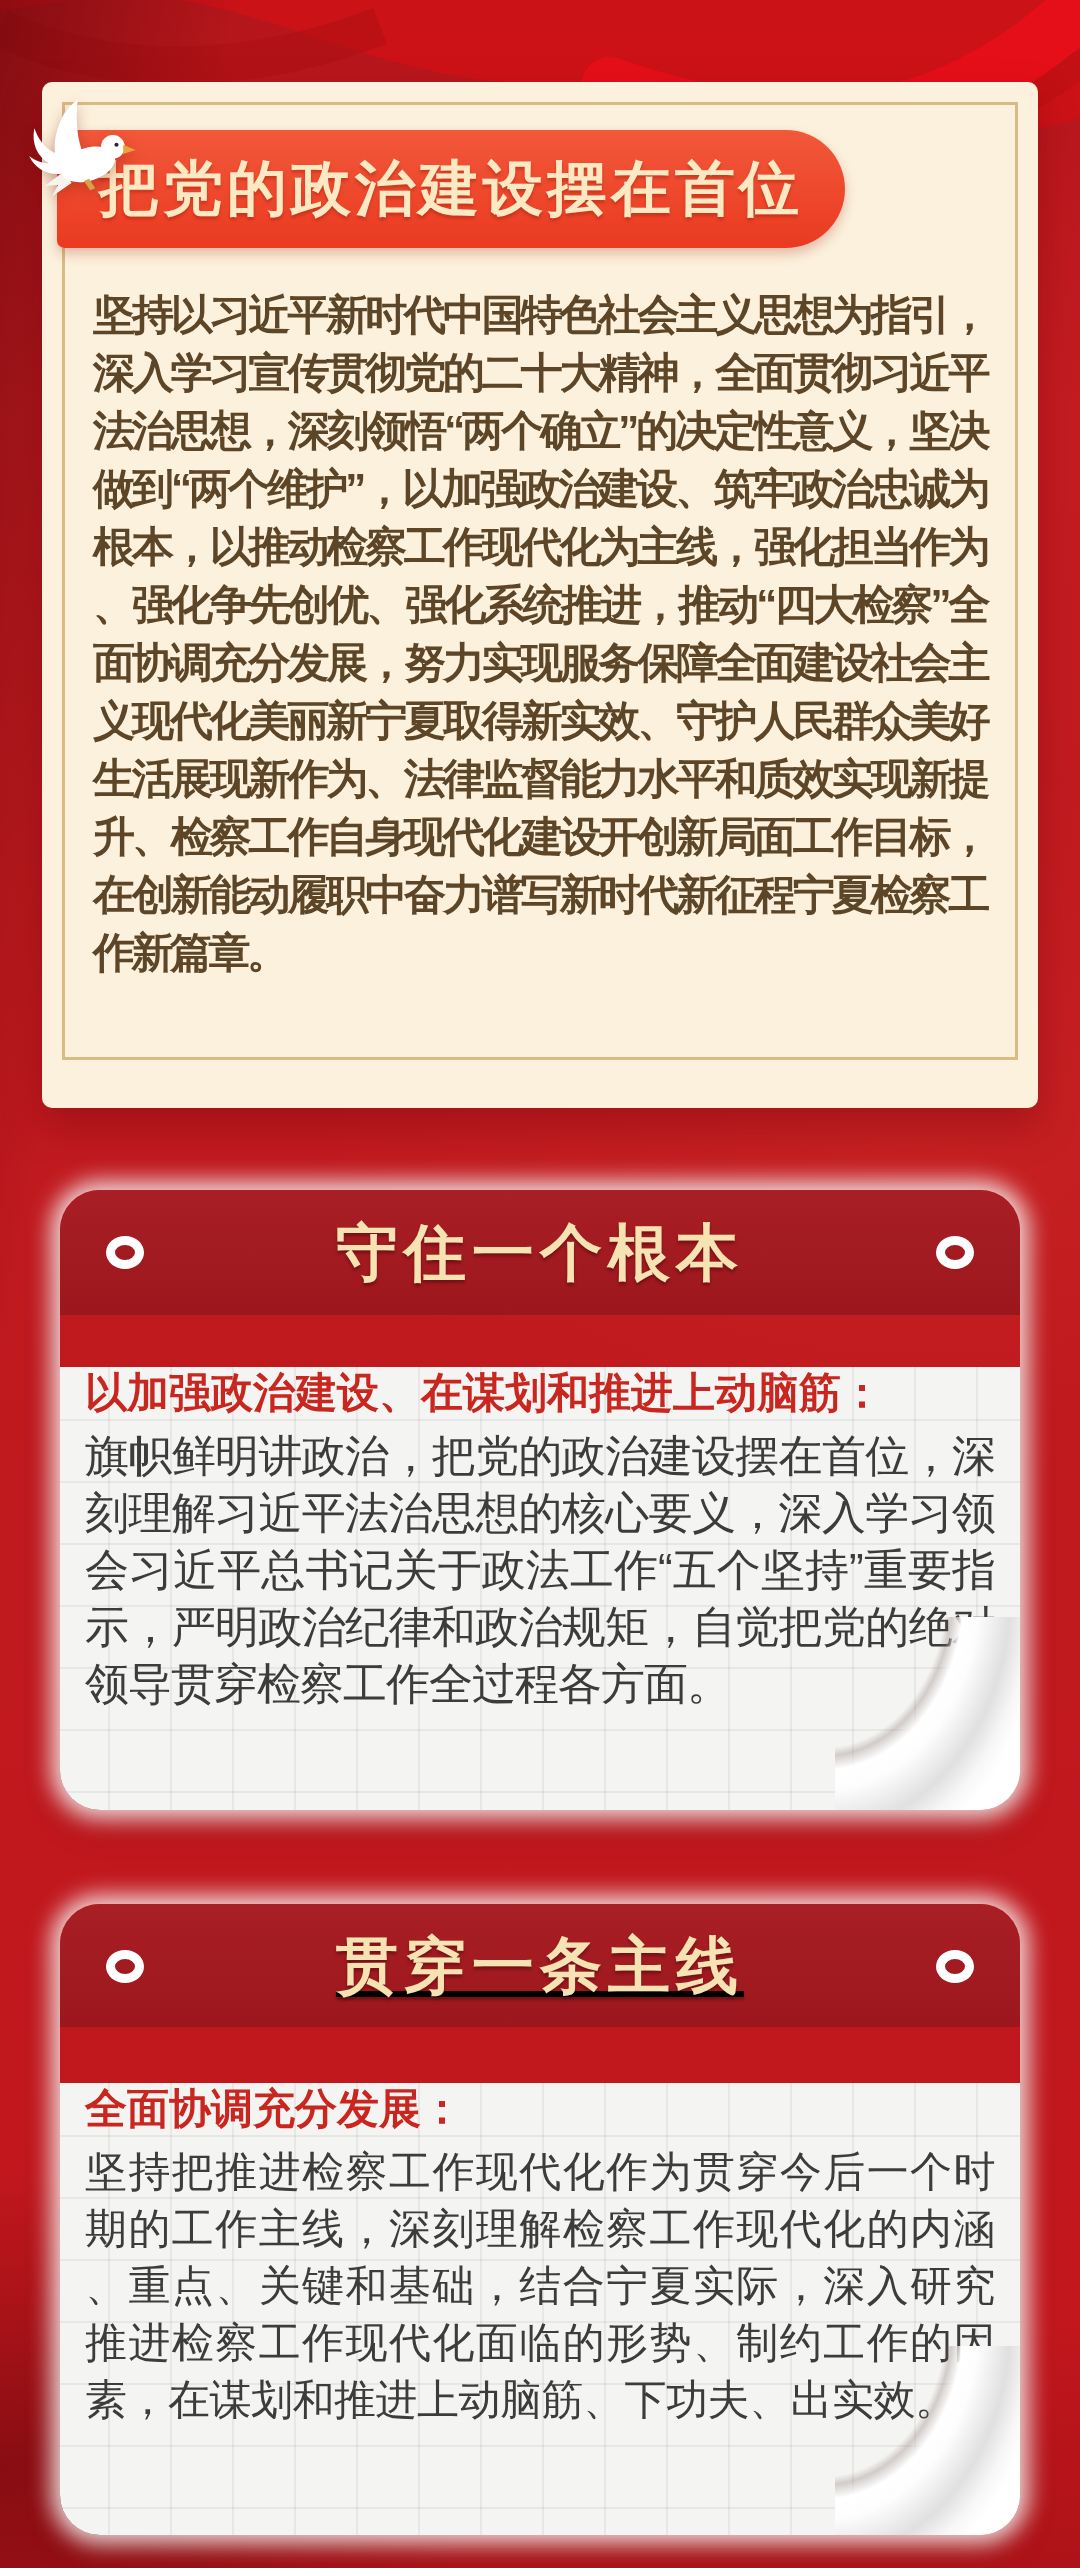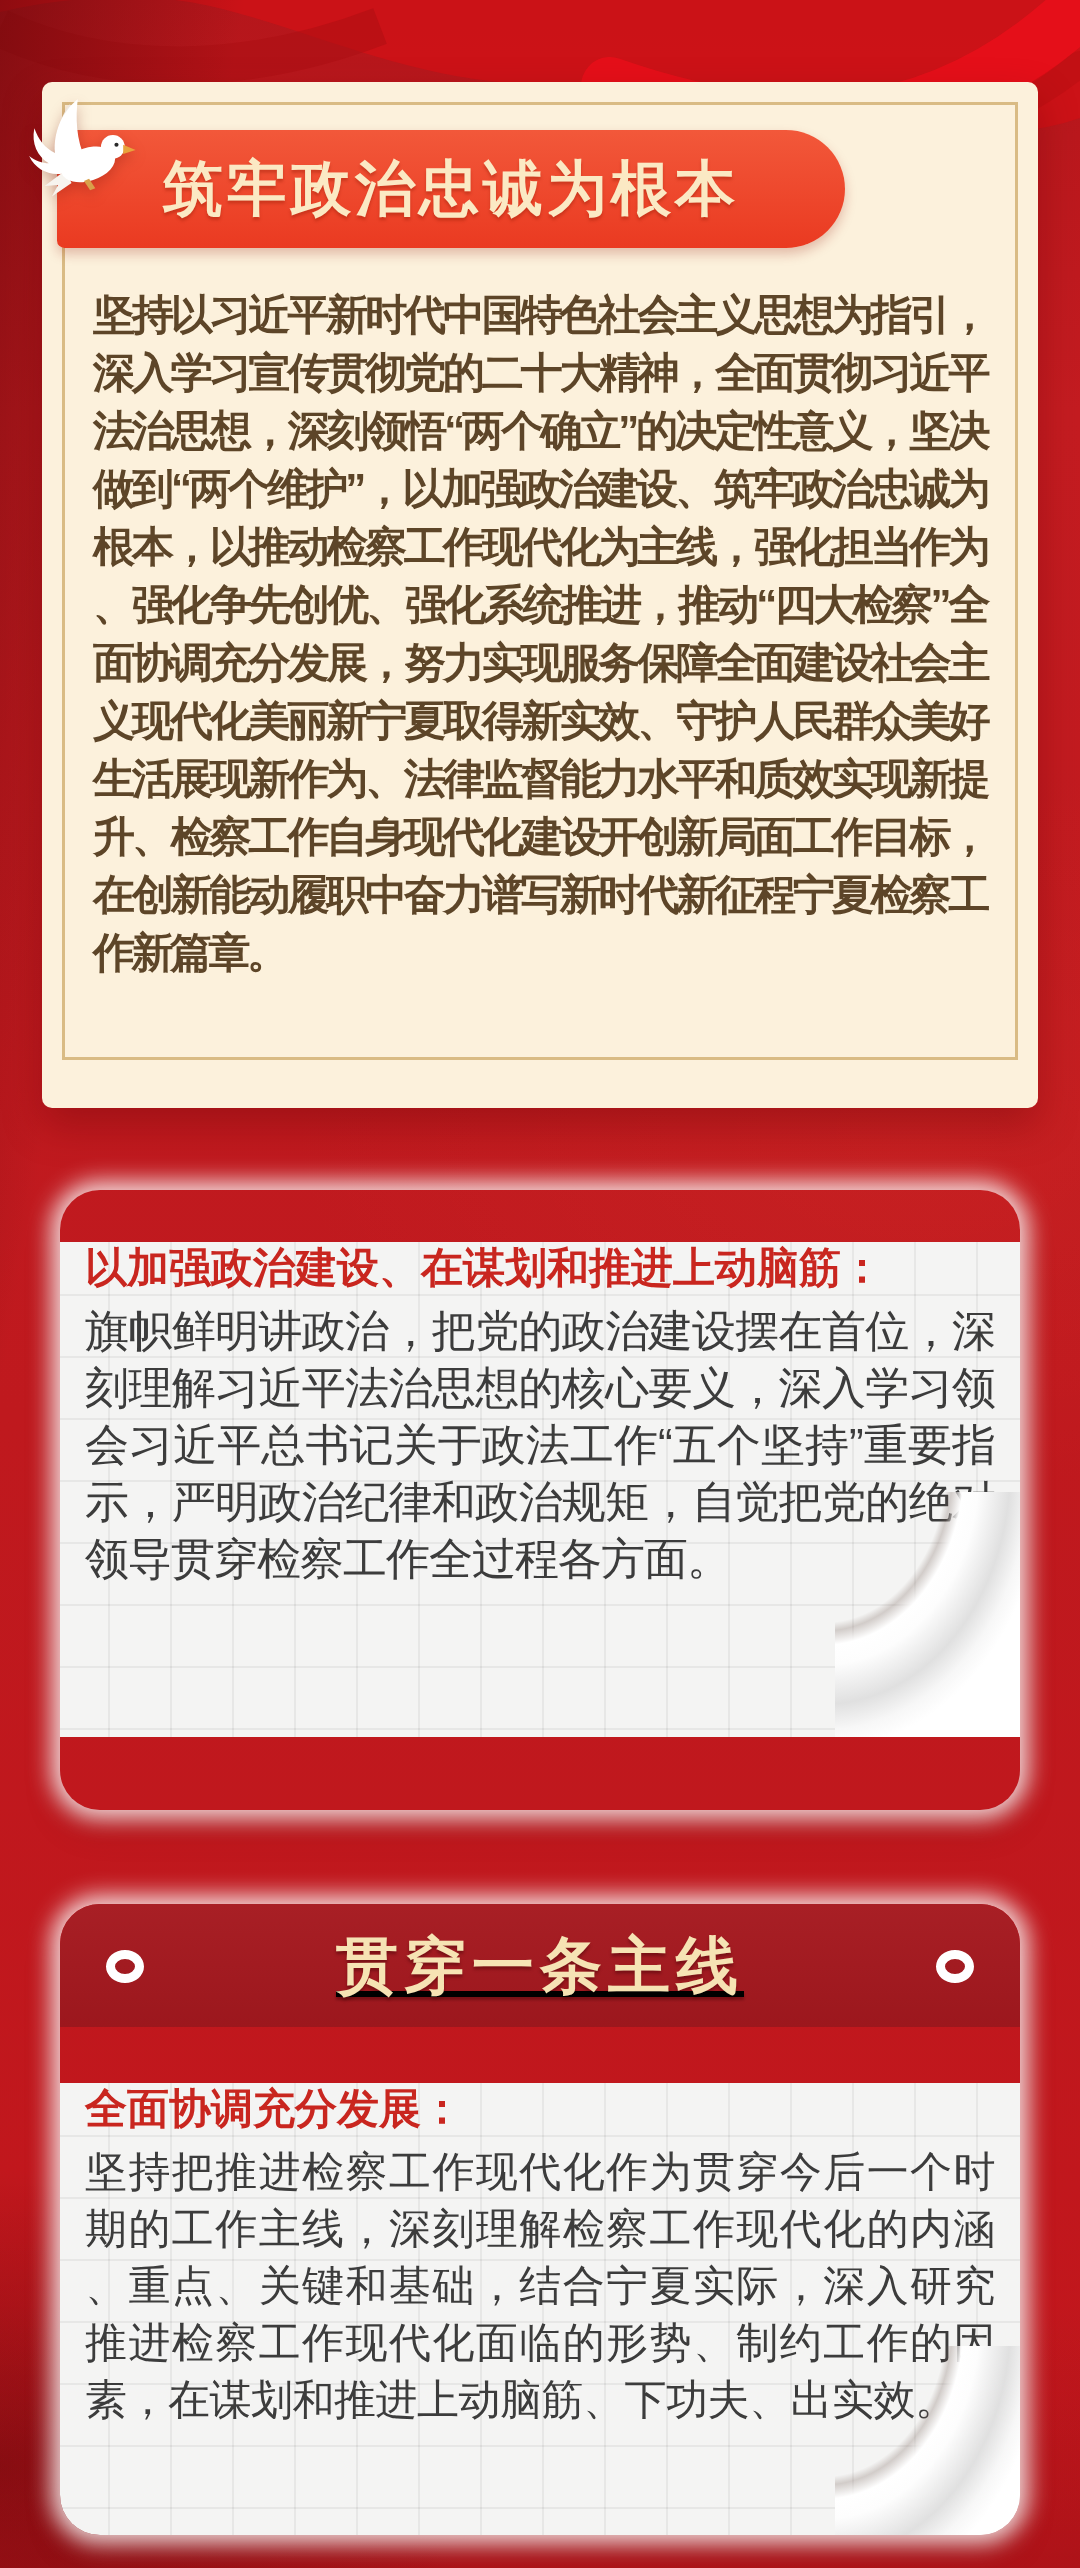--- a/index.html
+++ b/index.html
@@ -113,38 +113,43 @@
     <path d="M1080,8 C930,150 770,142 610,86" fill="none" stroke="#e8101a" stroke-width="58" stroke-linecap="round" opacity="0.9"></path>
     <path d="M1080,64 C950,168 820,150 700,110" fill="none" stroke="#b90e13" stroke-width="26" stroke-linecap="round" opacity="0.55"></path>
     <path d="M0,28 C120,84 260,72 380,26" fill="none" stroke="#ab0d12" stroke-width="38" opacity="0.5"></path>
   </svg>
   <div class="shade"></div>
 
   <section class="panel-cream">
     <div class="gold-frame"></div>
 
     <div class="banner">
-      <span class="banner-text">筑牢政治忠诚为根本</span>
+      <span class="banner-text">把党的政治建设摆在首位</span>
     </div>
 
     <svg class="dove" width="124" height="114" viewBox="0 0 120 110">
       <path fill="#eee9e2" d="M44,8 C34,22 29,40 33,54 L48,50 C40,38 41,20 48,10 Z"></path>
       <path fill="#ffffff" d="M52,3 C38,14 28,34 30,55 C20,50 14,42 10,31 C7,46 13,58 24,65 C18,65 11,63 5,58 C11,71 24,77 37,75 L60,62 C50,42 50,20 52,3 Z"></path>
       <path fill="#f7f4ef" d="M40,72 L20,87 L33,86 L27,97 L46,84 Z"></path>
       <ellipse fill="#ffffff" cx="62" cy="66" rx="27" ry="16" transform="rotate(-18 62 66)"></ellipse>
       <circle fill="#ffffff" cx="86" cy="49" r="11.5"></circle>
       <path fill="#e8a33d" d="M96,47 L108,52 L96,56 Z"></path>
       <circle fill="#2a2a2a" cx="89.5" cy="47" r="2"></circle>
       <path fill="#d9a04a" d="M58,82 l6,9 l5,-2 l-6,-9 Z"></path>
     </svg>
 
     <p class="overview-body">坚持以习近平新时代中国特色社会主义思想为指引，深入学习宣传贯彻党的二十大精神，全面贯彻习近平法治思想，深刻领悟“两个确立”的决定性意义，坚决做到“两个维护”，以加强政治建设、筑牢政治忠诚为根本，以推动检察工作现代化为主线，强化担当作为、强化争先创优、强化系统推进，推动“四大检察”全面协调充分发展，努力实现服务保障全面建设社会主义现代化美丽新宁夏取得新实效、守护人民群众美好生活展现新作为、法律监督能力水平和质效实现新提升、检察工作自身现代化建设开创新局面工作目标，在创新能动履职中奋力谱写新时代新征程宁夏检察工作新篇章。</p>
   </section>
 
   <section class="note-card card-1">
+    <header class="note-header">
+      <span class="ring left"></span>
+      <h2 class="note-title">守住一个根本</h2>
+      <span class="ring right"></span>
+    </header>
     <div class="note-body">
       <p class="lead">以加强政治建设、在谋划和推进上动脑筋：</p>
       <p class="copy">旗帜鲜明讲政治，把党的政治建设摆在首位，深刻理解习近平法治思想的核心要义，深入学习领会习近平总书记关于政法工作“五个坚持”重要指示，严明政治纪律和政治规矩，自觉把党的绝对领导贯穿检察工作全过程各方面。</p>
       <div class="curl"></div>
     </div>
   </section>
 
   <section class="note-card card-2">
     <header class="note-header">
       <span class="ring left"></span>

